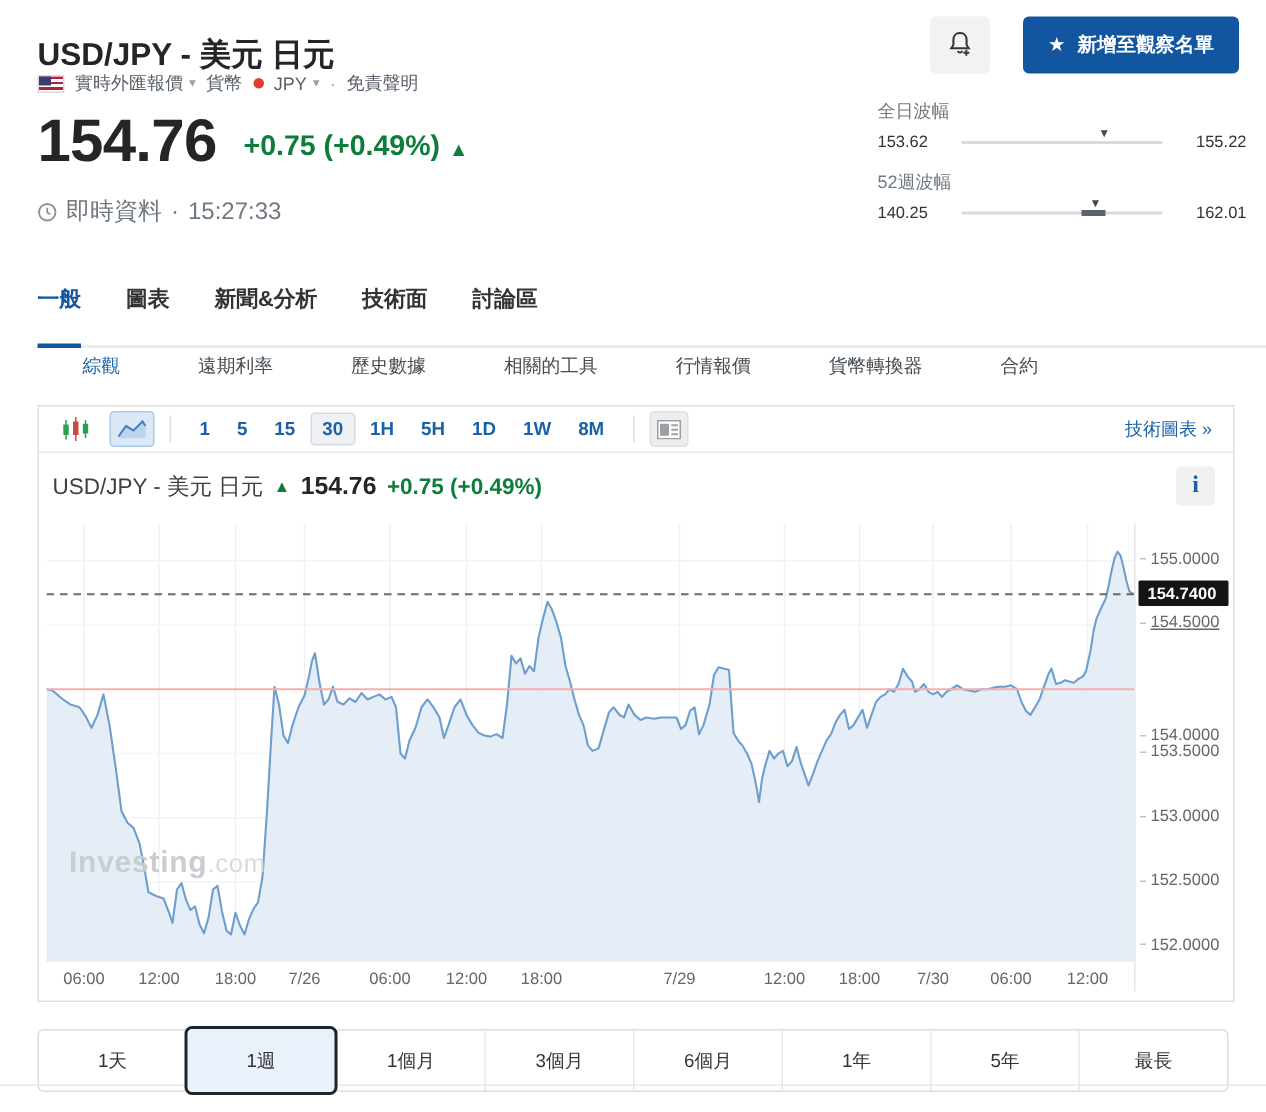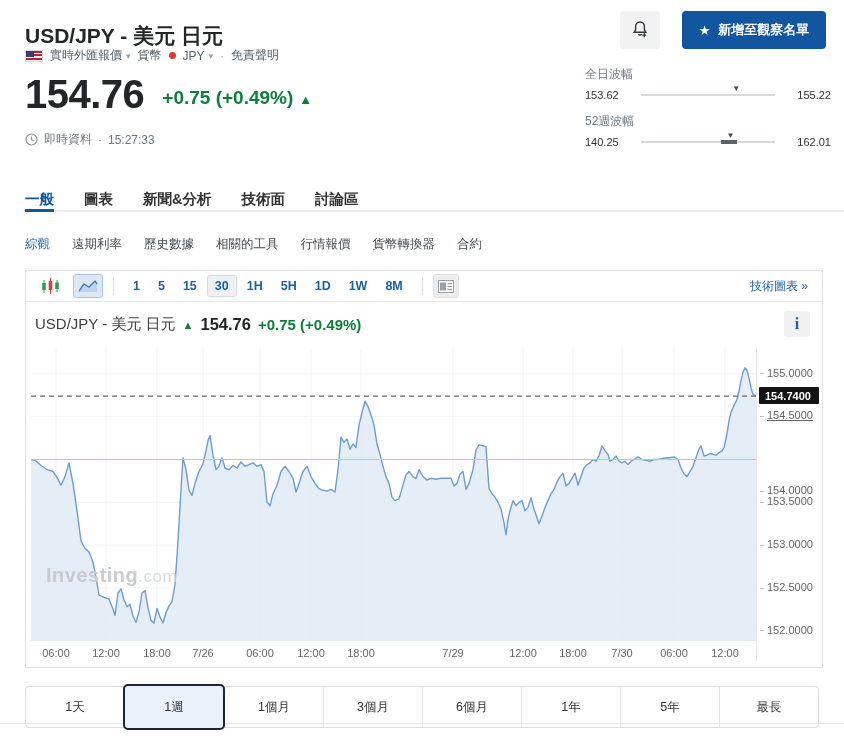--- a/index.html
+++ b/index.html
@@ -19,36 +19,36 @@
   .red-dot { width:7px; height:7px; border-radius:50%; background:#e03c31; display:inline-block; }
   .crumb-sep { color:#9aa0a6; }
   .bell-btn { position:absolute; left:620px; top:11px; width:40px; height:38px; background:#f2f2f2; border:none; border-radius:4px; display:flex; align-items:center; justify-content:center; cursor:pointer; }
   .watch-btn { position:absolute; left:682px; top:11px; width:144px; height:38px; background:#1256a0; border:none; border-radius:4px; color:#fff; font-size:13px; font-weight:700; display:flex; align-items:center; justify-content:center; gap:8px; cursor:pointer; font-family:inherit; }
   .watch-btn .star { font-size:13px; }
   
   .quote-row { position:absolute; left:25px; top:74px; display:flex; align-items:flex-end; }
   .last-price { font-size:40px; font-weight:700; letter-spacing:-0.5px; line-height:1; }
   .price-change { font-size:19px; font-weight:700; color:#0e7d3c; margin-left:18px; margin-bottom:5px; }
   .up-tri { font-size:13px; color:#0e7d3c; margin-left:6px; margin-bottom:7px; }
-  .time-row { position:absolute; left:25px; top:131px; display:flex; align-items:center; gap:6px; font-size:12px; color:#707880; }
+  .time-row { position:absolute; left:25px; top:131px; display:flex; align-items:center; gap:6px; font-size:16px; color:#707880; }
   
   .ranges { position:absolute; left:585px; top:66px; width:246px; font-size:12px; }
   .range-label { color:#707880; margin-bottom:6px; }
   .range-row { display:flex; align-items:center; margin-bottom:12px; }
   .range-val { font-size:11px; color:#333; width:46px; }
   .range-val.hi { text-align:right; }
   .range-track { flex:1; height:2px; background:#d7dbdf; margin:0 10px; position:relative; }
   .range-marker { position:absolute; top:-9px; transform:translateX(-50%); font-size:8px; color:#3f4b57; line-height:1; }
   .range-segment { position:absolute; top:-1px; height:4px; background:#5a646e; }
   
   .tabs { position:absolute; left:25px; top:190px; right:0; display:flex; gap:30px; font-size:14.5px; font-weight:600; color:#333; border-bottom:2px solid #ececec; padding-bottom:12px; }
-  .tab { cursor:pointer; position:relative; padding-bottom:0; margin-bottom:-14px; }
+  .tab { cursor:pointer; position:relative; padding-bottom:20px; margin-bottom:-14px; }
   .tab.active { color:#1256a0; border-bottom:3px solid #1256a0; }
   .subtabs { position:absolute; left:25px; top:236px; display:flex; gap:22px; font-size:12.5px; color:#454c52; }
-  .subtab { cursor:pointer; }
+  .subtab { cursor:pointer;margin-left:30px; }
   .subtab.active { color:#1c63a8; }
   
   .chart-widget { position:absolute; left:25px; top:270px; width:798px; height:398px; border:1px solid #e0e0e0; background:#fff; }
   .chart-toolbar { height:31px; border-bottom:1px solid #e8e8e8; display:flex; align-items:center; padding:0 10px; }
   .icon-btn { height:24px; display:flex; align-items:center; justify-content:center; background:transparent; border:1px solid transparent; border-radius:3px; cursor:pointer; padding:0 4px; }
   .icon-btn.selected { background:#dbe9f7; border-color:#a9c7e8; }
   .icon-btn.gray { background:#ededed; border-color:#e0e0e0; }
   .tb-sep { width:1px; height:18px; background:#ddd; margin:0 10px; }
   .tf { color:#1b61a8; font-size:12.5px; font-weight:700; padding:3px 7px; border:1px solid transparent; border-radius:3px; cursor:pointer; margin:0 1px; }
   .tf.active { background:#eef1f4; border-color:#d3dae1; }

